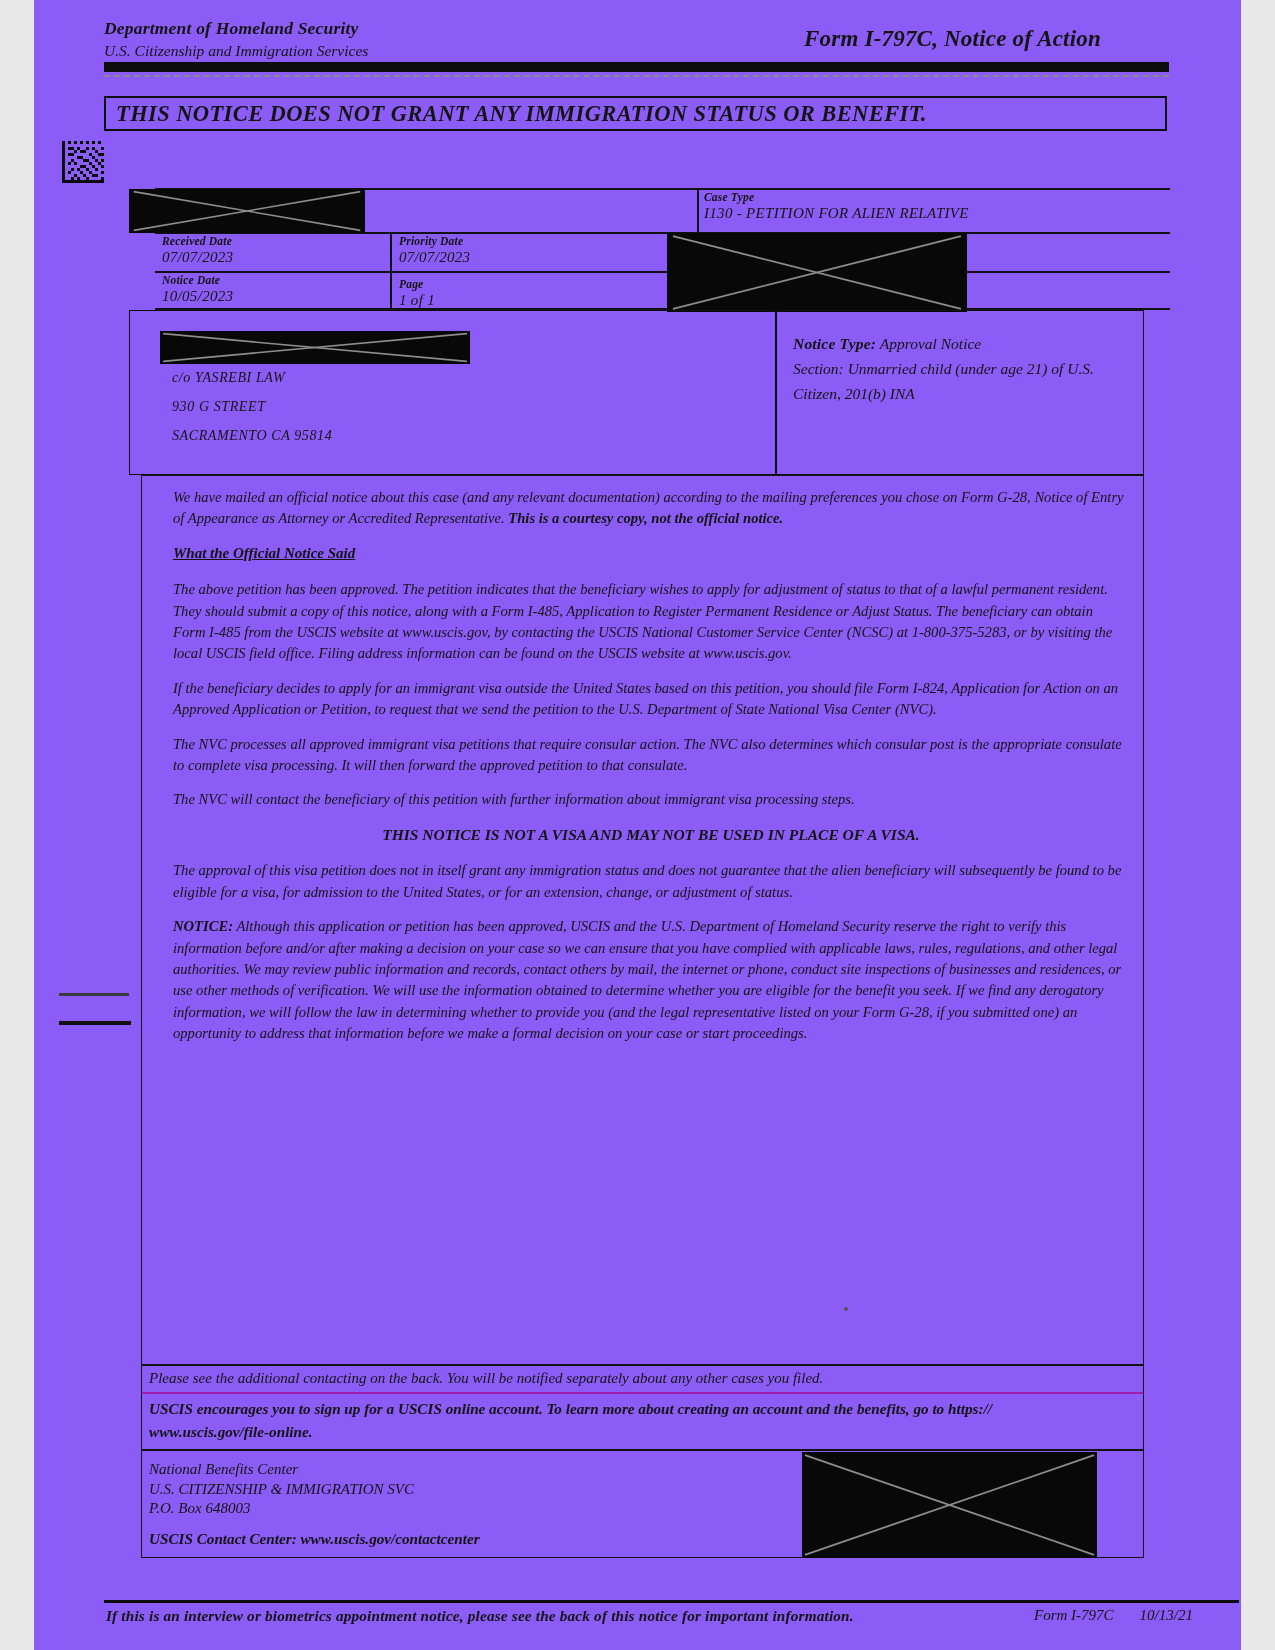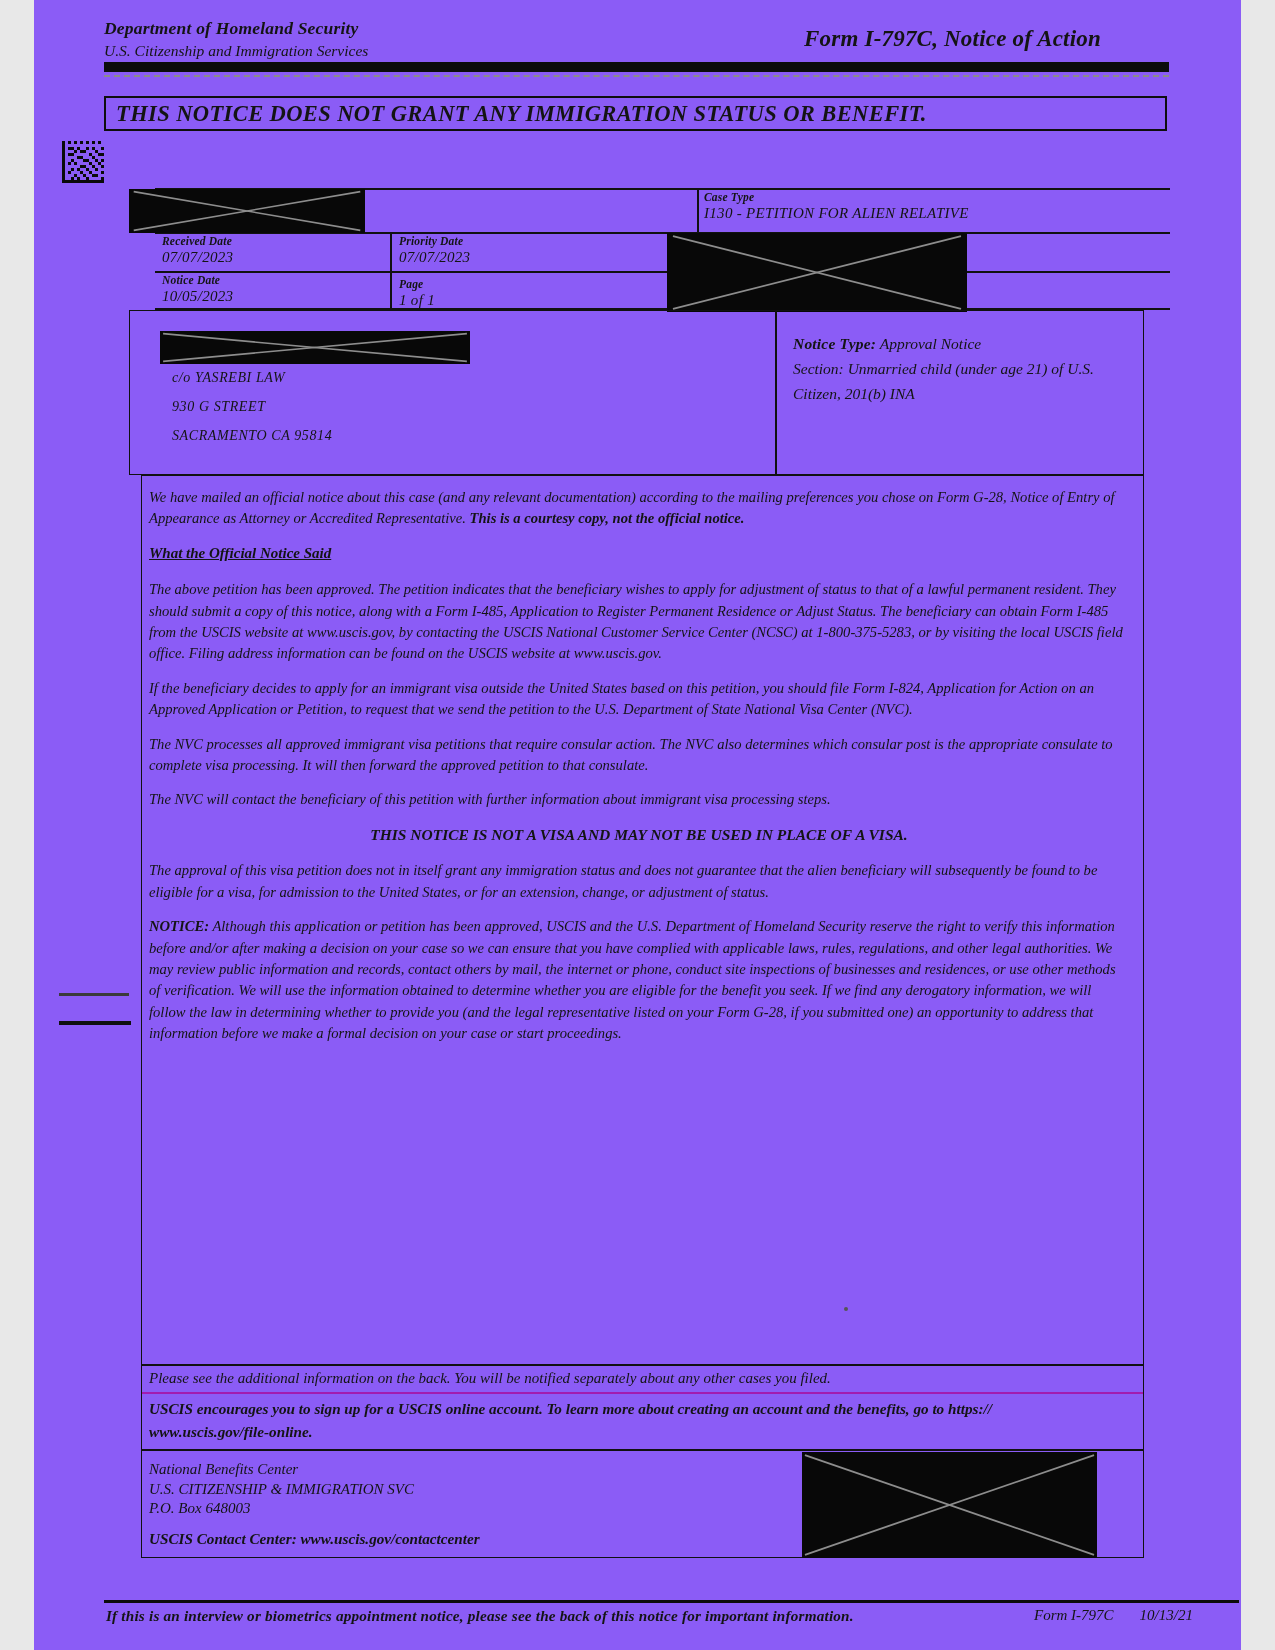--- a/index.html
+++ b/index.html
@@ -44,21 +44,21 @@
   .addr-divider{position:absolute;left:645px;top:0;width:1.5px;height:100%;background:#111;}
   .addr-lines{position:absolute;left:42px;top:52px;font-size:14px;line-height:29px;letter-spacing:.6px;}
   .notice-cell{position:absolute;left:663px;top:20px;width:330px;font-size:15.5px;line-height:25px;}
   .notice-cell b{letter-spacing:.2px;}
 
   
   .bodybox{
     left:107px;top:475px;width:1003px;height:1083px;border:1.8px solid #111;
     box-sizing:border-box;font-size:14.6px;line-height:21.4px;
   }
-  .bodybox .inner{padding:11px 14px 0 7px;}
+  .bodybox .inner{padding:11px 14px 0 7px;margin-left:24px;}
   .bodybox p{margin:0 0 13px 0;}
   .sec-head{font-weight:bold;text-decoration:underline;font-size:15px;margin:7px 0 15px 0;}
   .center-bold{text-align:center;font-weight:bold;font-size:15.5px;margin:2px 0 15px 0;}
 
   
   .bstack{position:absolute;left:0;right:0;bottom:0;}
   .brow1{border-top:2px solid #111;font-size:15px;padding:2px 0 3px 7px;}
   .brow2{border-top:2px solid #a21caf;border-bottom:2px solid #111;font-weight:bold;font-size:15.2px;
          padding:3px 0 6px 7px;line-height:23px;}
   .office{padding:9px 0 0 7px;font-size:15px;line-height:19.5px;}
@@ -213,21 +213,21 @@
       <p>The above petition has been approved. The petition indicates that the beneficiary wishes to apply for adjustment of status to that of a lawful permanent resident. They should submit a copy of this notice, along with a Form I-485, Application to Register Permanent Residence or Adjust Status. The beneficiary can obtain Form I-485 from the USCIS website at www.uscis.gov, by contacting the USCIS National Customer Service Center (NCSC) at 1-800-375-5283, or by visiting the local USCIS field office. Filing address information can be found on the USCIS website at www.uscis.gov.</p>
       <p>If the beneficiary decides to apply for an immigrant visa outside the United States based on this petition, you should file Form I-824, Application for Action on an Approved Application or Petition, to request that we send the petition to the U.S. Department of State National Visa Center (NVC).</p>
       <p>The NVC processes all approved immigrant visa petitions that require consular action. The NVC also determines which consular post is the appropriate consulate to complete visa processing. It will then forward the approved petition to that consulate.</p>
       <p>The NVC will contact the beneficiary of this petition with further information about immigrant visa processing steps.</p>
       <div class="center-bold">THIS NOTICE IS NOT A VISA AND MAY NOT BE USED IN PLACE OF A VISA.</div>
       <p>The approval of this visa petition does not in itself grant any immigration status and does not guarantee that the alien beneficiary will subsequently be found to be eligible for a visa, for admission to the United States, or for an extension, change, or adjustment of status.</p>
       <p><b>NOTICE:</b><span> Although this application or petition has been approved, USCIS and the U.S. Department of Homeland Security reserve the right to verify this information before and/or after making a decision on your case so we can ensure that you have complied with applicable laws, rules, regulations, and other legal authorities. We may review public information and records, contact others by mail, the internet or phone, conduct site inspections of businesses and residences, or use other methods of verification. We will use the information obtained to determine whether you are eligible for the benefit you seek. If we find any derogatory information, we will follow the law in determining whether to provide you (and the legal representative listed on your Form G-28, if you submitted one) an opportunity to address that information before we make a formal decision on your case or start proceedings.</span></p>
     </div>
 
     <div class="bstack">
-      <div class="brow1">Please see the additional information on the back. You will be notified separately about any other cases you filed.</div>
+      <div class="brow1">Please see the additional contacting on the back. You will be notified separately about any other cases you filed.</div>
       <div class="brow2">
         <div>USCIS encourages you to sign up for a USCIS online account. To learn more about creating an account and the benefits, go to https://</div>
         <div>www.uscis.gov/file-online.</div>
       </div>
       <div class="office">
         <div>National Benefits Center</div>
         <div>U.S. CITIZENSHIP &amp; IMMIGRATION SVC</div>
         <div>P.O. Box 648003</div>
       </div>
       <div class="contact">USCIS Contact Center: www.uscis.gov/contactcenter</div>

